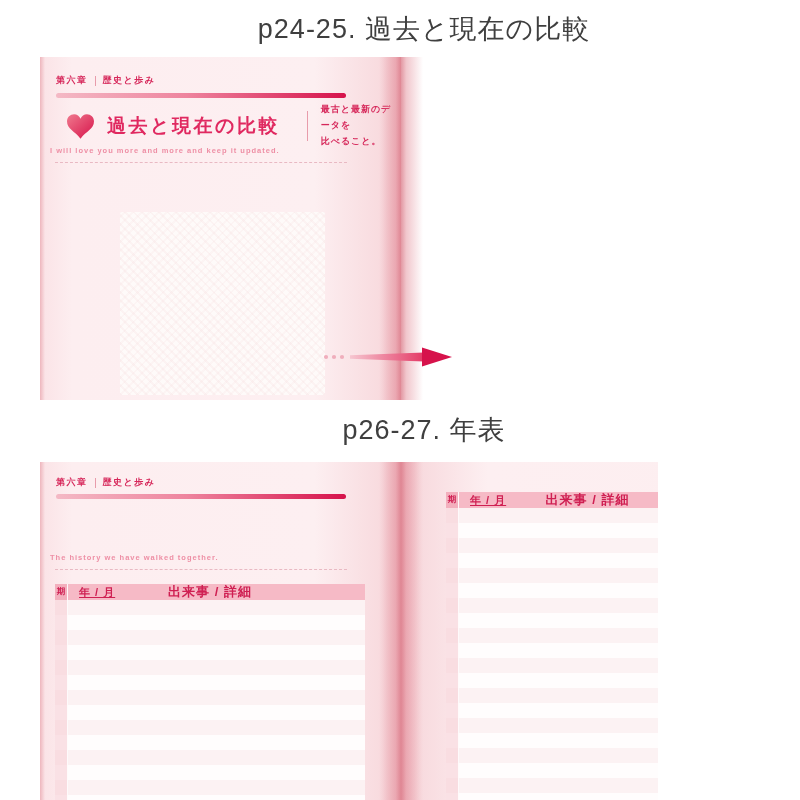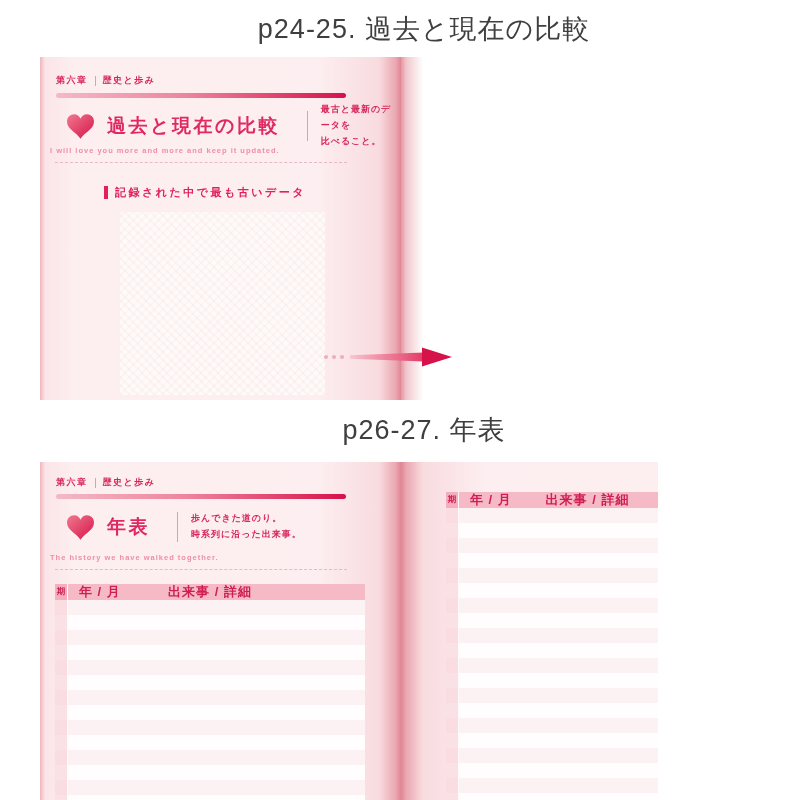--- a/index.html
+++ b/index.html
@@ -67,21 +67,21 @@
   .arrow-svg{position:absolute;left:282px;top:287px;z-index:3;}
 
   
   .table{position:absolute;}
   #spread2 .page.left .table{left:15px;top:122px;width:310px;height:216px;}
   #spread2 .page.right .table{left:45px;top:30px;width:283px;height:308px;}
   .thead{position:relative;height:16px;background:#f6bac6;display:flex;align-items:center;z-index:2;}
   .col-period{width:13px;height:100%;display:flex;align-items:center;justify-content:center;
     font-size:8.5px;font-weight:bold;color:#cf1f52;background:rgba(240,160,175,.4);
     border-right:1px solid rgba(255,255,255,.9);box-sizing:border-box;}
-  .col-date{margin-left:11px;font-size:13px;font-weight:bold;color:#cf1f52;letter-spacing:1px;}
+  .col-date{margin-left:11px;font-size:11px;font-weight:bold;color:#cf1f52;letter-spacing:1px;text-decoration:underline;}
   .col-event{position:absolute;left:50%;transform:translateX(-50%);font-size:13px;
     font-weight:bold;color:#cf1f52;letter-spacing:1px;white-space:nowrap;}
   .tbody{position:absolute;top:16px;left:0;right:0;bottom:0;overflow:hidden;}
   .trow{height:15px;}
   .trow:nth-child(odd){background:#fffdfd;}
   .trow:nth-child(even){background:#fcf2f3;}
   .period-strip{position:absolute;top:0;bottom:0;left:0;width:13px;z-index:1;
     background:rgba(247,206,213,.6);border-right:1px solid rgba(255,255,255,.85);box-sizing:border-box;}
 </style>
 </head>
@@ -115,24 +115,20 @@
         <span class="vdiv"></span>
         <div class="subtitle">
           <div>最古と最新のデータを</div>
           <div>比べること。</div>
         </div>
       </div>
 
       <div class="tagline">I will love you more and more and keep it updated.</div>
       <div class="dashed"></div>
 
-      <div class="section-head">
-        <span class="marker"></span>
-        <span>記録された中で最も古いデータ</span>
-      </div>
       <div class="photo-box"></div>
     </div>
 
 
     <div class="spine"></div>
 
     <svg class="arrow-svg" width="136" height="26" viewBox="0 0 136 26">
       <defs>
           <linearGradient id="ag" x1="0" y1="0" x2="1" y2="0">
         <stop offset="0" stop-color="#f6c6d0"></stop>
@@ -152,37 +148,20 @@
   <section class="spread" id="spread2">
 
     <div class="page left">
       <div class="chapter-row">
         <span class="ch-num">第六章</span>
         <span class="ch-sep"></span>
         <span class="ch-name">歴史と歩み</span>
       </div>
       <div class="grad-bar"></div>
 
-      <div class="title-row">
-        <svg class="heart" viewBox="0 0 32 29">
-          <defs>
-              <linearGradient id="hg2" x1="0" y1="0" x2="1" y2="1">
-            <stop offset="0" stop-color="#f0798e"></stop>
-                <stop offset="1" stop-color="#d6134a"></stop>
-          </linearGradient>
-            </defs>
-          <path fill="url(#hg2)" d="M23.6 0c-3.4 0-6.4 2.2-7.6 5.3C14.8 2.2 11.8 0 8.4 0 3.8 0 0 3.7 0 8.4c0 9.2 9.4 11.7 16 20.6 6.6-8.9 16-11.4 16-20.6C32 3.7 28.2 0 23.6 0z"></path>
-        </svg>
-        <h2 class="spread-title">年表</h2>
-        <span class="vdiv"></span>
-        <div class="subtitle">
-          <div>歩んできた道のり。</div>
-          <div>時系列に沿った出来事。</div>
-        </div>
-      </div>
 
       <div class="tagline">The history we have walked together.</div>
       <div class="dashed"></div>
 
       <div class="table">
         <div class="thead">
           <span class="col-period">期</span>
           <span class="col-date">年 / 月</span>
           <span class="col-event">出来事 / 詳細</span>
         </div>

